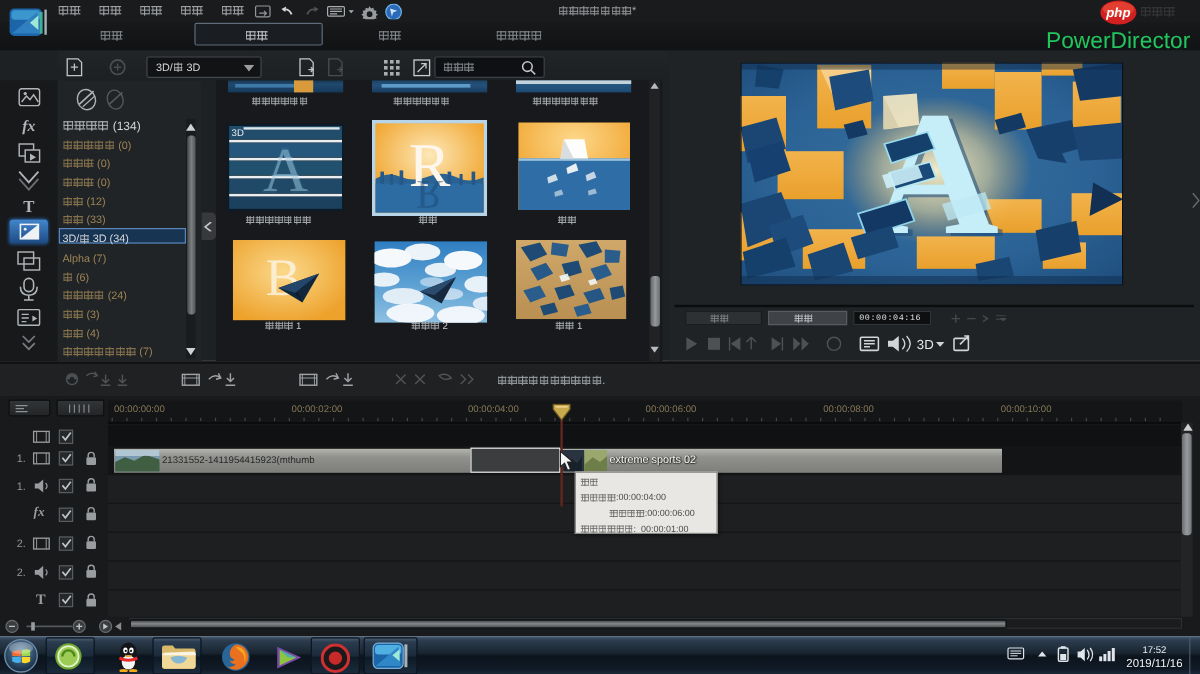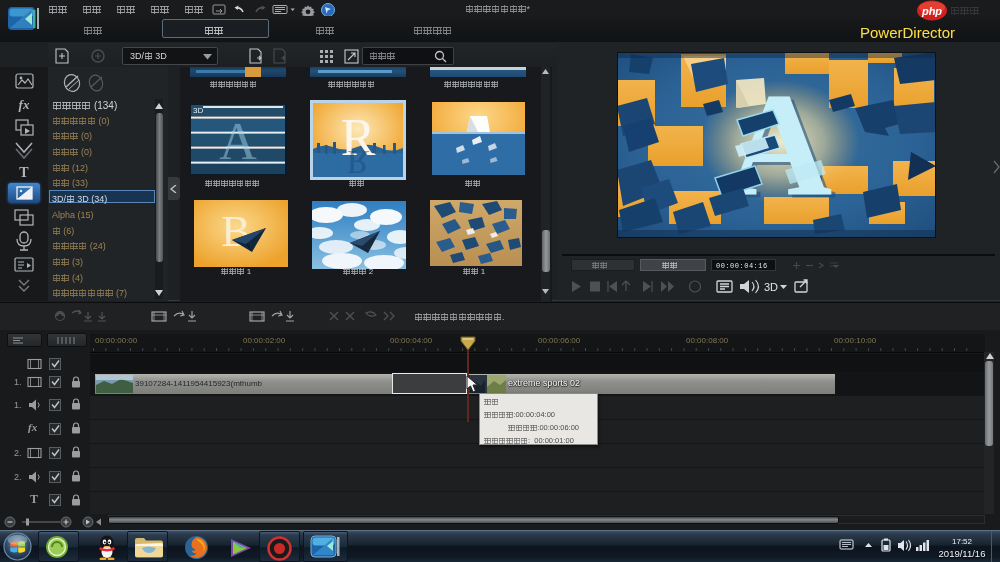--- a/index.html
+++ b/index.html
@@ -66,21 +66,21 @@
 <ellipse cx="16" cy="7.5" rx="13" ry="6" fill="#e84a3a" opacity=".75"></ellipse>
 <text x="16" y="14.5" font-size="11" font-weight="bold" font-style="italic" fill="#fff" text-anchor="middle" font-family="Liberation Sans">php</text>
 </svg>
 <div class="ab row" style="left:950px;top:5px;font-size:10px;color:#3c3e40"><i class="z"></i><i class="z"></i><i class="z"></i></div>
 <div class="ab" style="left:0;top:18px;width:1000px;height:24px;background:linear-gradient(#17191b,#101214)"></div>
 <div class="ab row" style="left:83px;top:25px;font-size:10px;color:#9fa3a7"><i class="z"></i><i class="z"></i></div>
 <div class="ab" style="left:162px;top:19px;width:107px;height:19px;border:1px solid #5d6b7a;border-radius:2px;background:#1a1e23"></div>
 <div class="ab row" style="left:204px;top:25px;font-size:10px;font-weight:bold;color:#e8eaec"><i class="z"></i><i class="z"></i></div>
 <div class="ab row" style="left:315px;top:25px;font-size:10px;color:#9fa3a7"><i class="z"></i><i class="z"></i></div>
 <div class="ab row" style="left:413px;top:25px;font-size:10px;color:#9fa3a7"><i class="z"></i><i class="z"></i><i class="z"></i><i class="z"></i></div>
-<div class="ab" style="left:860px;top:24px;width:132px;text-align:left;font-size:15px;color:#fde047">PowerDirector</div>
+<div class="ab" style="left:860px;top:24px;width:132px;text-align:right;font-size:19px;color:#22c55e">PowerDirector</div>
 <div class="ab" style="left:0;top:42px;width:557px;height:259px;background:#1e2124;border-bottom:1px solid #35383b"></div>
 <div class="ab" style="left:48px;top:43px;width:509px;height:24px;background:linear-gradient(#222527,#1d2022)"></div>
 <svg class="ab" style="left:54px;top:46px" width="310" height="20" viewBox="0 0 310 20">
 <g stroke="#c2c5c8" fill="none" stroke-width="1.1">
  <path d="M2 3 h9 l3 3 v11 h-12 z"></path>
  <path d="M5 10 h6 M8 7 v6"></path>
 </g>
 <circle cx="44" cy="10" r="6" fill="none" stroke="#4a4d50" stroke-width="1.5"></circle>
 <path d="M41 10 l6 0 M44 7 l0 6" stroke="#4a4d50" stroke-width="1.2"></path>
 </svg>
@@ -175,21 +175,21 @@
 </g>
 </svg>
 <div class="ab row" style="left:52px;top:100px;font-size:10px;color:#d2d5d7"><i class="z"></i><i class="z"></i><i class="z"></i><i class="z"></i> (134)</div>
 <div class="ab row" style="left:52px;top:116px;font-size:9px;color:#9d8455"><i class="z"></i><i class="z"></i><i class="z"></i><i class="z"></i><i class="z"></i> (0)</div>
 <div class="ab row" style="left:52px;top:131px;font-size:9px;color:#9d8455"><i class="z"></i><i class="z"></i><i class="z"></i> (0)</div>
 <div class="ab row" style="left:52px;top:147px;font-size:9px;color:#9d8455"><i class="z"></i><i class="z"></i><i class="z"></i> (0)</div>
 <div class="ab row" style="left:52px;top:163px;font-size:9px;color:#9d8455"><i class="z"></i><i class="z"></i> (12)</div>
 <div class="ab row" style="left:52px;top:178px;font-size:9px;color:#9d8455"><i class="z"></i><i class="z"></i> (33)</div>
 <div class="ab" style="left:49px;top:190px;width:106px;height:13px;background:#183453;border:1px solid #5b87b8"></div>
 <div class="ab row" style="left:52px;top:194px;font-size:9px;color:#d6d9db">3D/<i class="z"></i> 3D (34)</div>
-<div class="ab row" style="left:52px;top:210px;font-size:9px;color:#9d8455">Alpha (15)</div>
+<div class="ab row" style="left:52px;top:210px;font-size:9px;color:#9d8455">Alpha (7)</div>
 <div class="ab row" style="left:52px;top:226px;font-size:9px;color:#9d8455"><i class="z"></i> (6)</div>
 <div class="ab row" style="left:52px;top:241px;font-size:9px;color:#9d8455"><i class="z"></i><i class="z"></i><i class="z"></i><i class="z"></i> (24)</div>
 <div class="ab row" style="left:52px;top:257px;font-size:9px;color:#9d8455"><i class="z"></i><i class="z"></i> (3)</div>
 <div class="ab row" style="left:52px;top:273px;font-size:9px;color:#9d8455"><i class="z"></i><i class="z"></i> (4)</div>
 <div class="ab row" style="left:52px;top:288px;font-size:9px;color:#9d8455"><i class="z"></i><i class="z"></i><i class="z"></i><i class="z"></i><i class="z"></i><i class="z"></i><i class="z"></i> (7)</div>
 <div class="ab" style="left:155px;top:99px;width:8px;height:200px;background:#191b1d"></div>
 <svg class="ab" style="left:155px;top:103px" width="8" height="7" viewBox="0 0 8 7">
       <path d="M4 0 L8 6 L0 6 Z" fill="#cfd2d4"></path>
     </svg>
 <div class="ab" style="left:155.5px;top:113px;width:7px;height:149px;border-radius:3px;background:linear-gradient(90deg,#46494c,#7c7f82,#515457)"></div>
@@ -667,21 +667,21 @@
 <path d="M3.5 5 v-1.5 a2.5 2.5 0 0 1 5 0 V5" fill="none" stroke="#9a9da0" stroke-width="1.2"></path>
 <rect x="2" y="5" width="8" height="6.5" rx="1" fill="#9a9da0"></rect>
     </svg>
 <div class="ab" style="left:95px;top:374px;width:740px;height:20px;background:linear-gradient(#b5b5b0,#90918c 35%,#7d7e79)"></div>
 <svg class="ab" style="left:96px;top:375px" width="37" height="18" viewBox="0 0 37 18">
 <rect width="37" height="18" fill="#7a9ab0"></rect>
 <rect y="10" width="37" height="8" fill="#4e6e50"></rect>
 <path d="M0 10 l8 -4 l8 3 l9 -5 l12 4 v10 h-37 z" fill="#3f5e42"></path>
 <rect width="37" height="5" fill="#c8d8e2" opacity=".7"></rect>
 </svg>
-<div class="ab row" style="left:135px;top:379px;font-size:8px;color:#26282a">39107284-1411954415923(mthumb</div>
+<div class="ab row" style="left:135px;top:379px;font-size:8px;color:#26282a">21331552-1411954415923(mthumb</div>
 <svg class="ab" style="left:468px;top:375px" width="38" height="18" viewBox="0 0 38 18">
 <rect width="19" height="18" fill="#2a3440"></rect>
 <path d="M2 14 l6 -7 l5 4 l4 -6 v13 h-15 z" fill="#18222c"></path>
 <rect x="19" width="19" height="18" fill="#9aa86e"></rect>
 <path d="M19 12 l7 -6 l6 4 l6 -5 v13 h-19 z" fill="#6e7e48"></path>
 </svg>
 <div class="ab row" style="left:508px;top:378px;font-size:9px;color:#f4f4f2;text-shadow:0 1px 1px #222,1px 0 1px #222">extreme sports 02</div>
 <div class="ab" style="left:392px;top:373px;width:75px;height:21px;background:#3b3d3f;border:1px solid #e8e8e6"></div>
 <div class="ab" style="left:467px;top:350px;width:1.5px;height:72px;background:#63261f"></div>
 <svg class="ab" style="left:460px;top:336px" width="16" height="15" viewBox="0 0 16 15">

